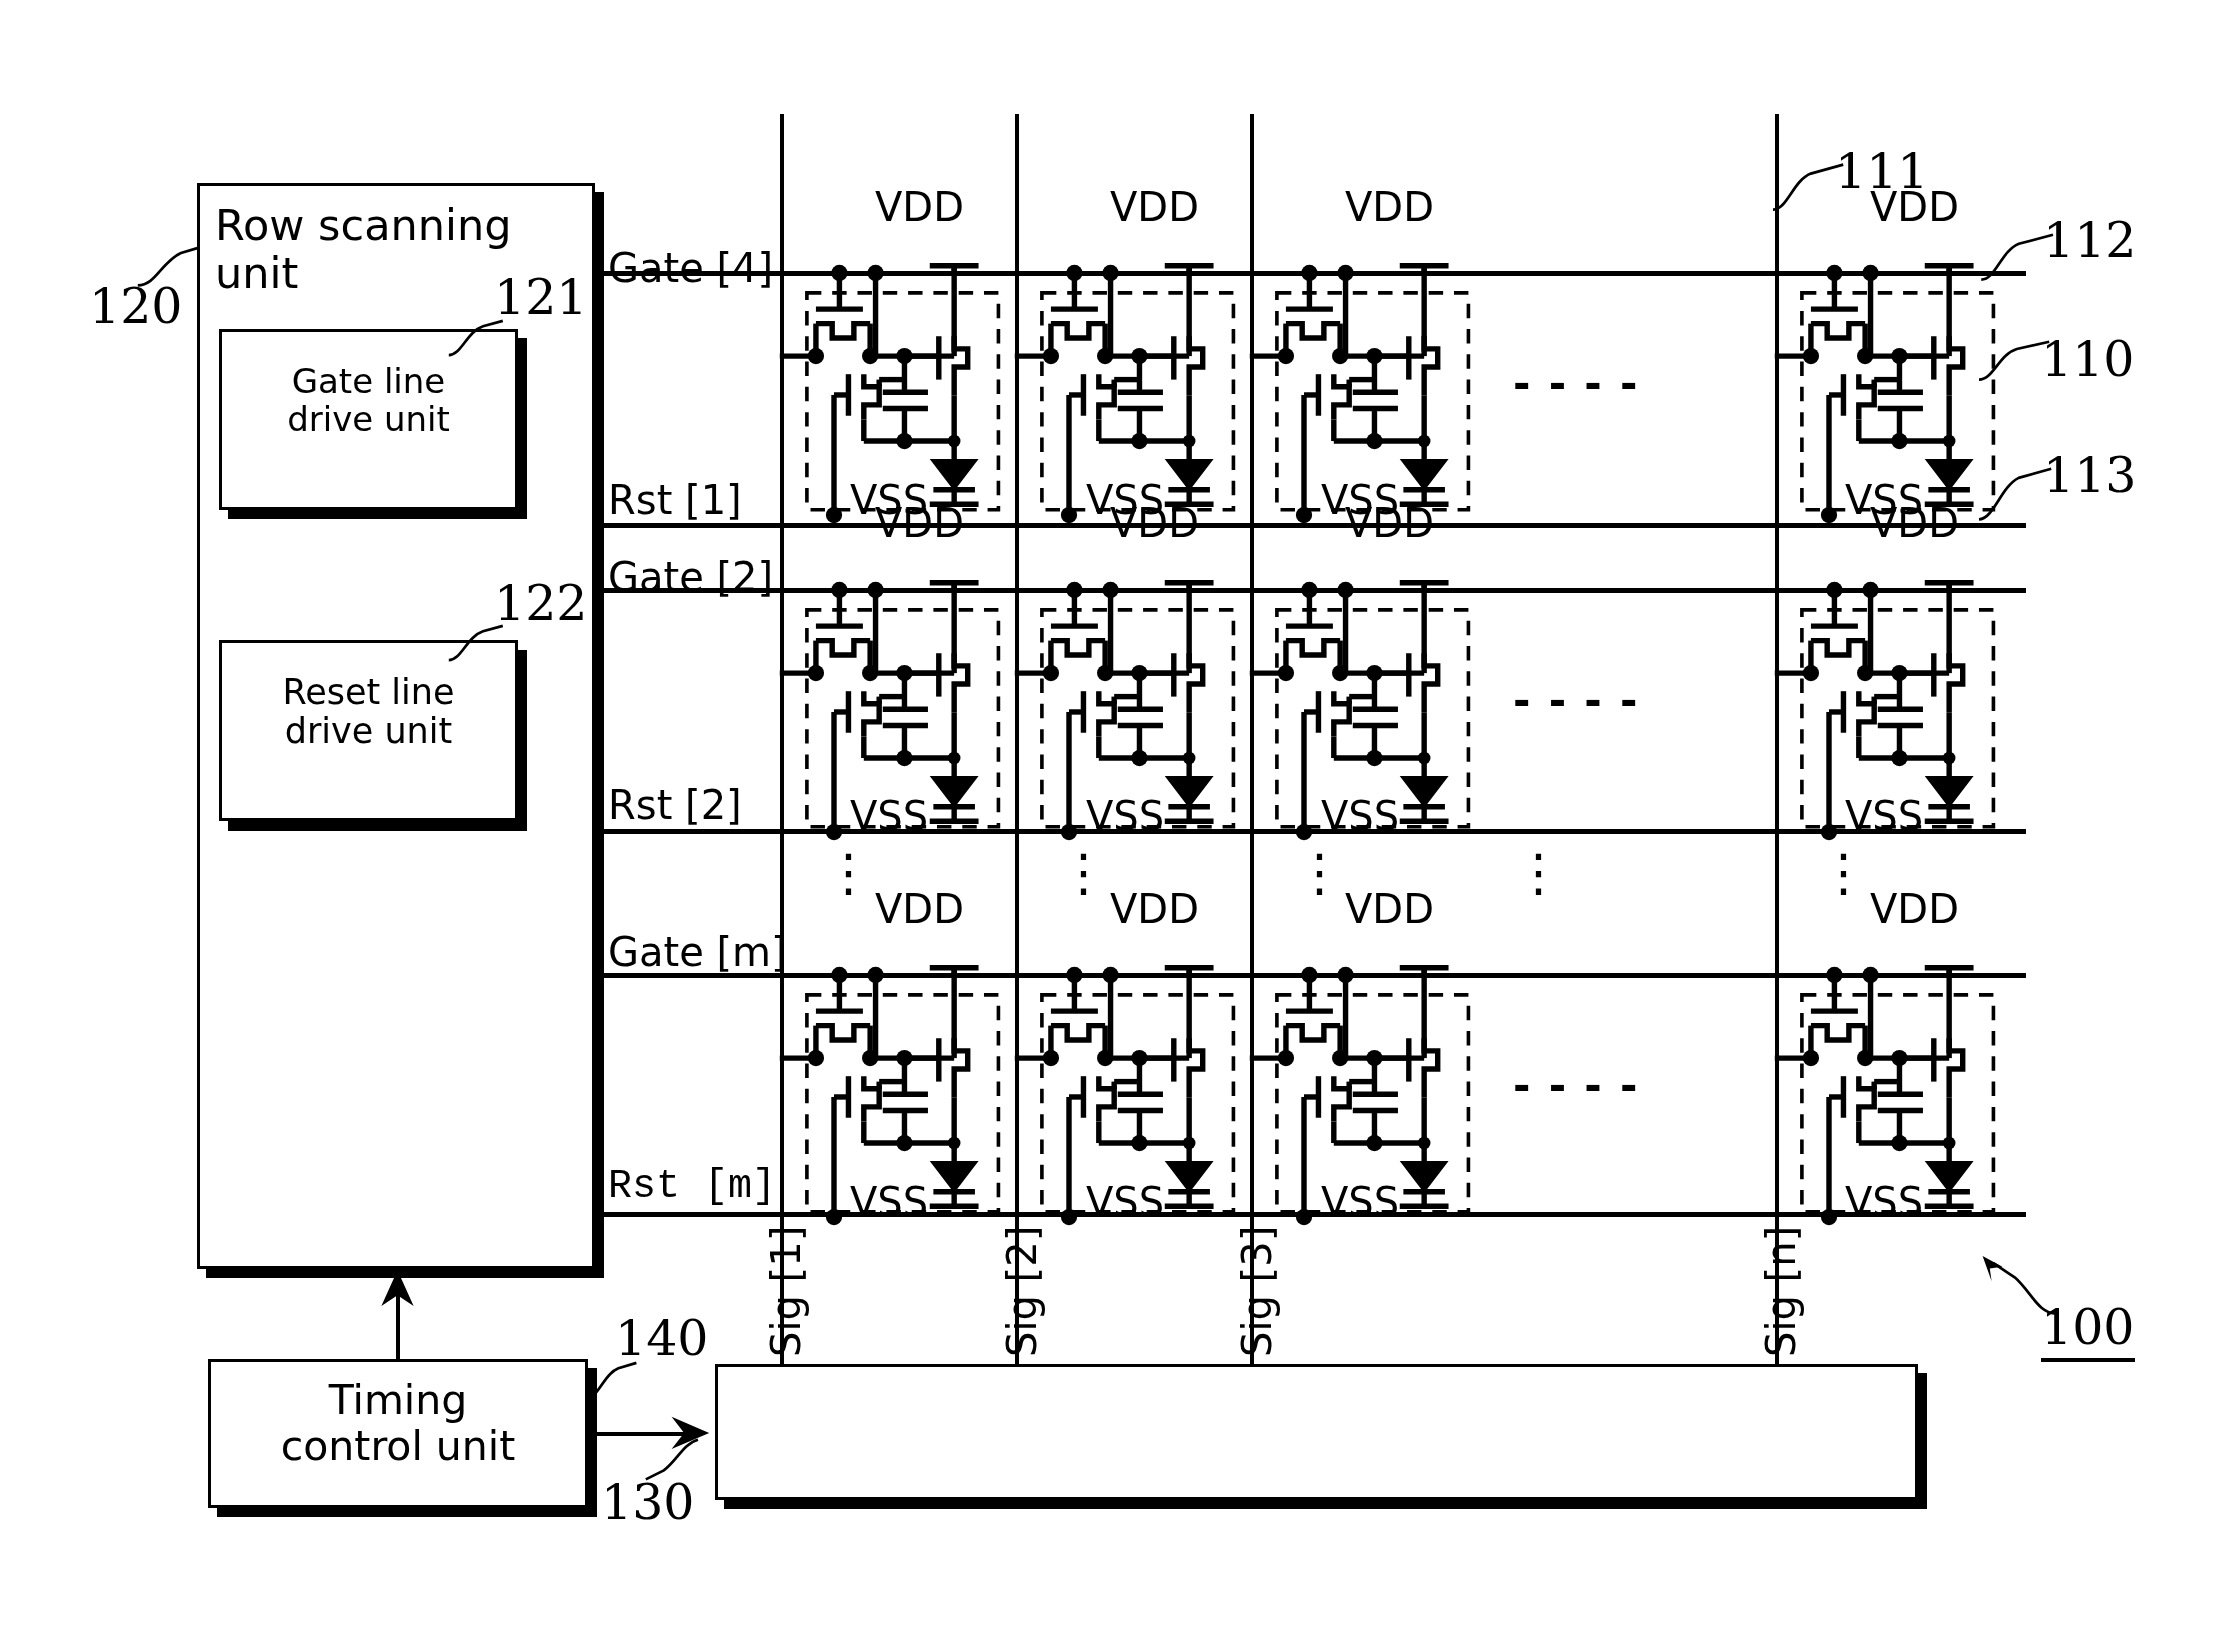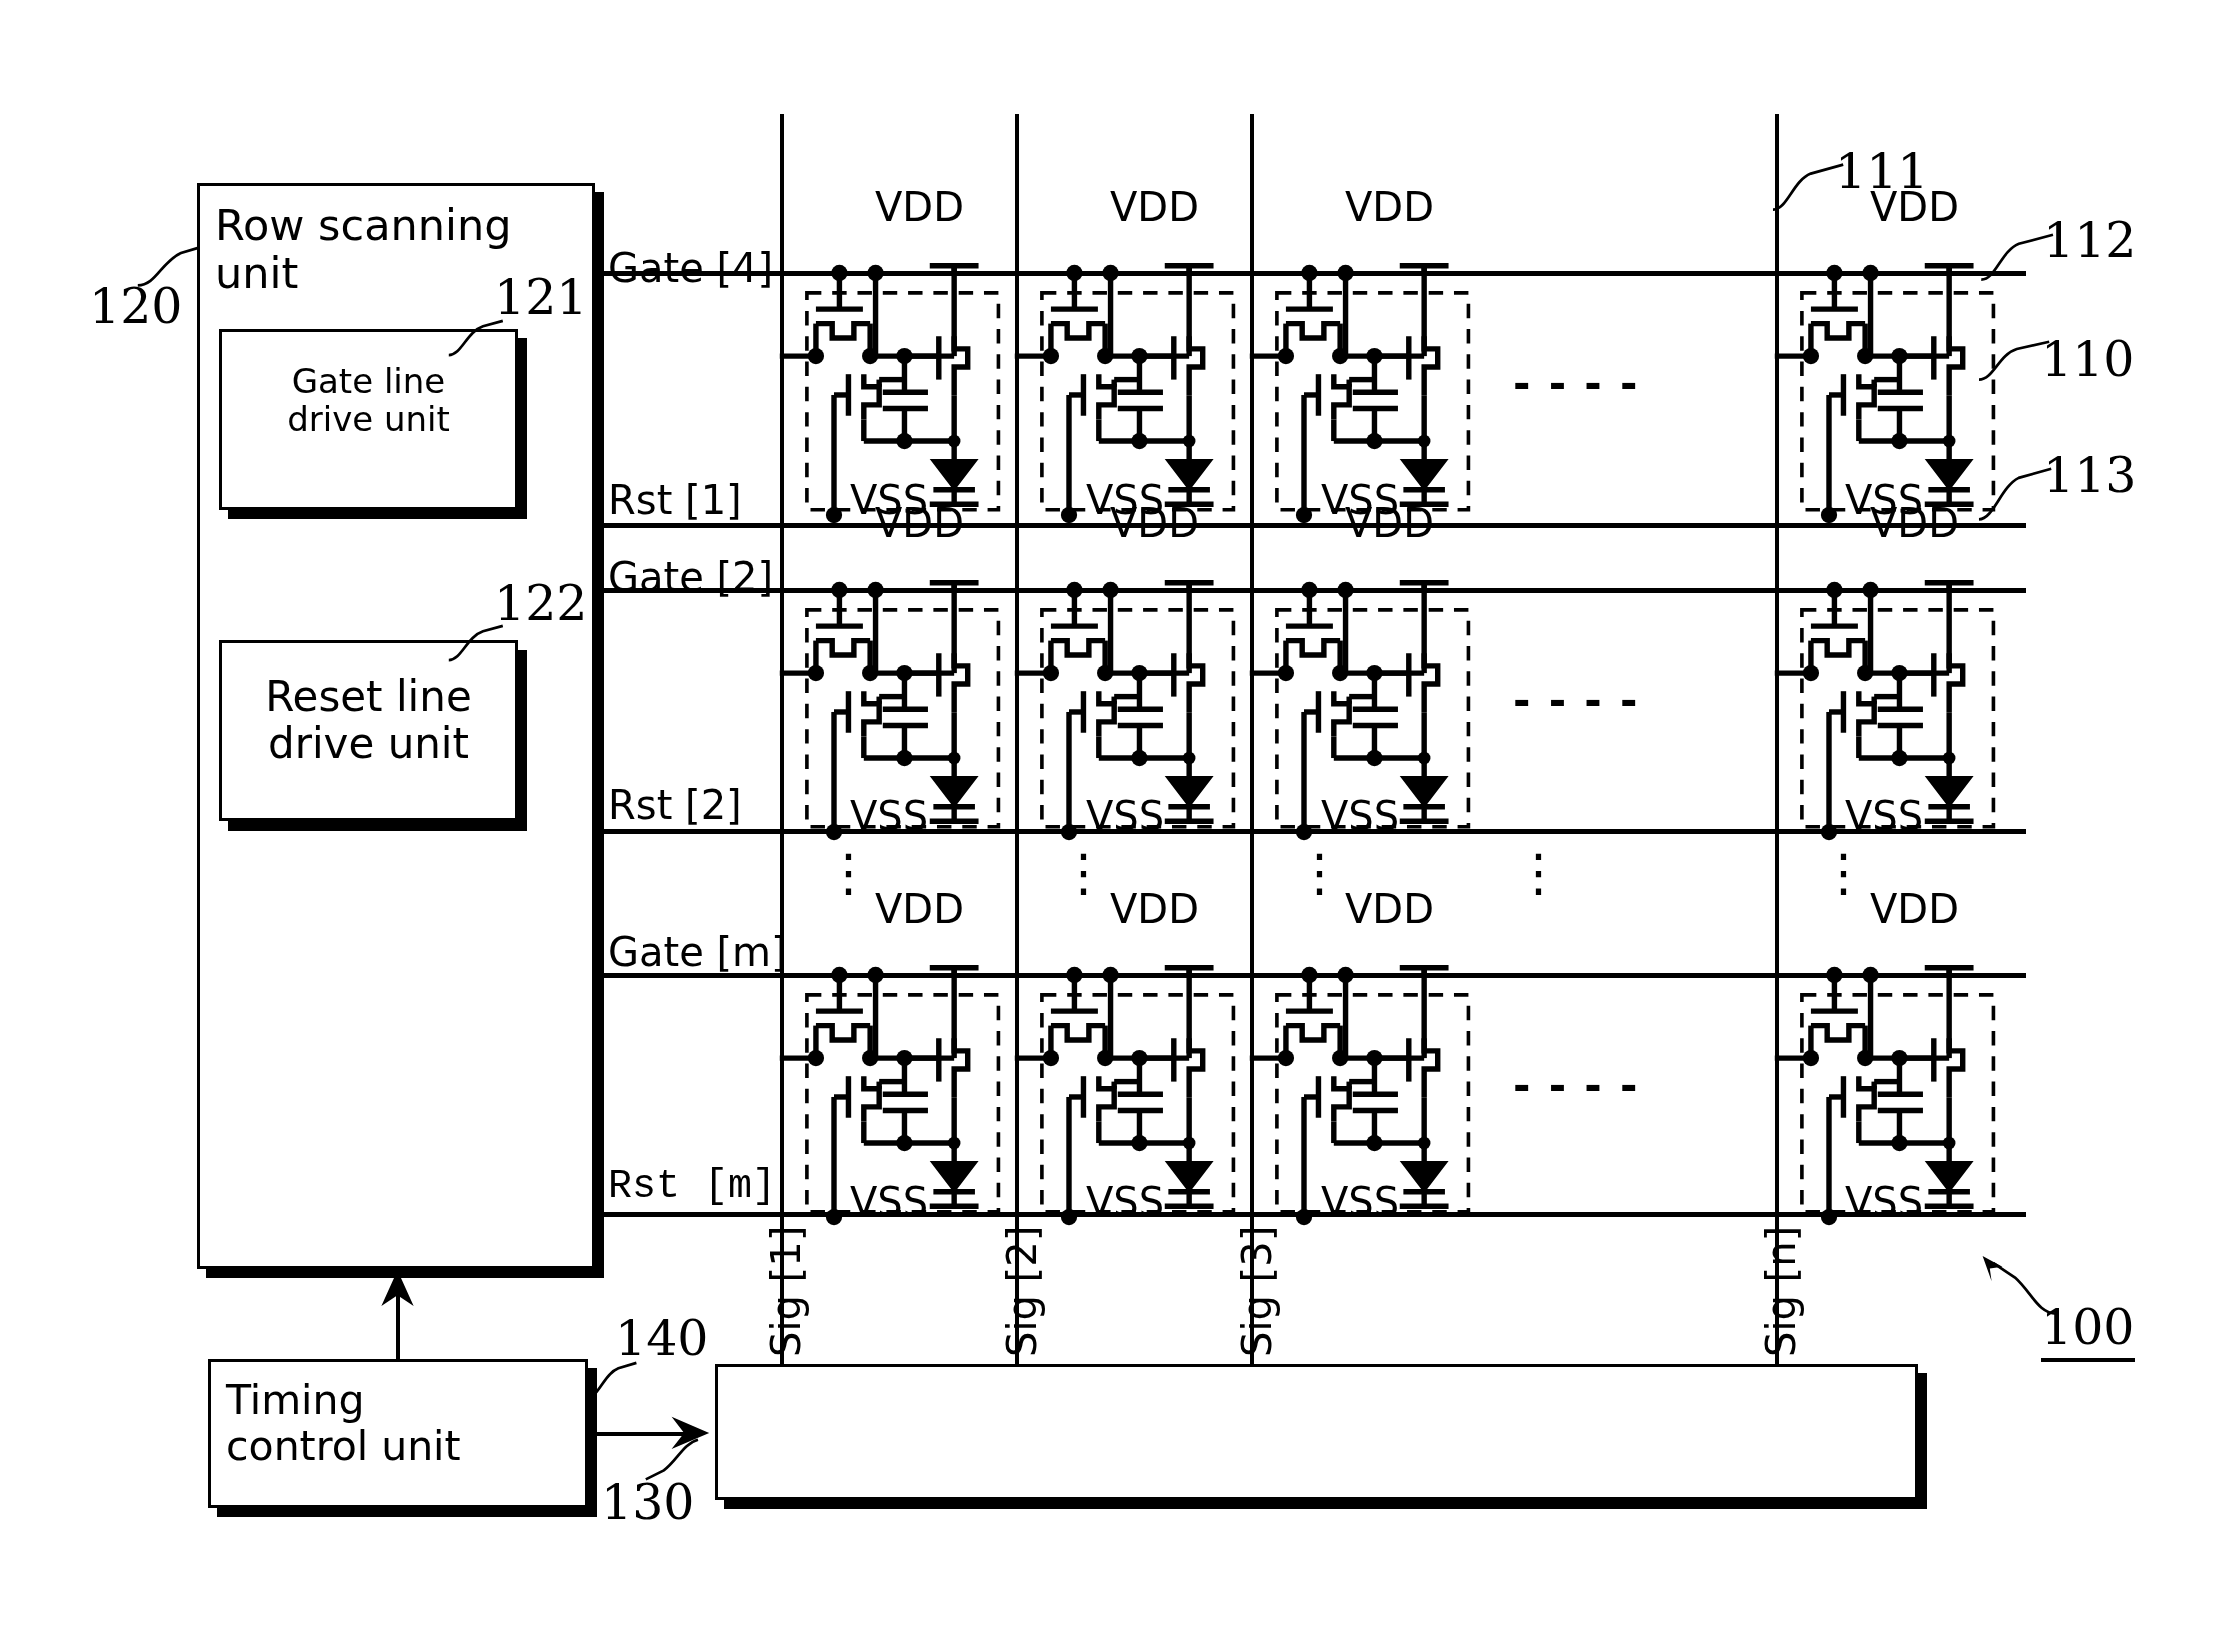--- a/index.html
+++ b/index.html
@@ -27,21 +27,21 @@
   <div class="txt" style="left:215px;top:201px;font-size:43px;">Row scanning
 unit</div>
 
   <div class="shadow" style="left:228px;top:338px;width:299px;height:181px;"></div>
   <div class="box" style="left:219px;top:329px;width:299px;height:181px;"></div>
   <div class="txt" style="left:248px;top:362px;font-size:34px;text-align:center;width:241px;">Gate line
 drive unit</div>
 
   <div class="shadow" style="left:228px;top:650px;width:299px;height:181px;"></div>
   <div class="box" style="left:219px;top:640px;width:299px;height:181px;"></div>
-  <div class="txt" style="left:248px;top:673px;font-size:42px;text-align:center;width:241px;">Reset line
+  <div class="txt" style="left:248px;top:673px;font-size:35px;text-align:center;width:241px;">Reset line
 drive unit</div>
 
   <div class="txt num" style="left:89px;top:280px;">120</div>
   <div class="lead" style="left:136px;top:226px;">
     <svg width="72" height="72" viewBox="0 0 80 80">
         <path d="M2 66 C 22 66, 28 40, 50 30 L 70 24" fill="none" stroke="#000" stroke-width="3"></path>
       </svg>
   </div>
 
   <div class="txt num" style="left:494px;top:271px;">121</div>
@@ -53,21 +53,21 @@
 
   <div class="txt num" style="left:494px;top:577px;">122</div>
   <div class="lead" style="left:447px;top:622px;">
     <svg width="63" height="42" viewBox="0 0 70 46">
         <path d="M2 42 C 16 42, 22 16, 40 10 L 62 4" fill="none" stroke="#000" stroke-width="3"></path>
       </svg>
   </div>
 
   <div class="shadow" style="left:217px;top:1368px;width:380px;height:149px;"></div>
   <div class="box" style="left:208px;top:1359px;width:380px;height:149px;"></div>
-  <div class="txt" style="left:226px;top:1378px;font-size:41px;width:344px;">Timing
+  <div class="txt" style="left:226px;top:1378px;font-size:41px;text-align:center;width:344px;">Timing
 control unit</div>
 
   <div class="vline" style="left:396px;top:1288px;height:72px;"></div>
   <div class="lead" style="left:376px;top:1270px;">
     <svg width="43" height="38" viewBox="0 0 48 42">
         <path d="M24 0 L 6 40 L 24 28 L 42 40 Z" fill="#000"></path>
       </svg>
   </div>
 
   <div class="hline" style="left:597px;top:1432px;width:100px;"></div>

